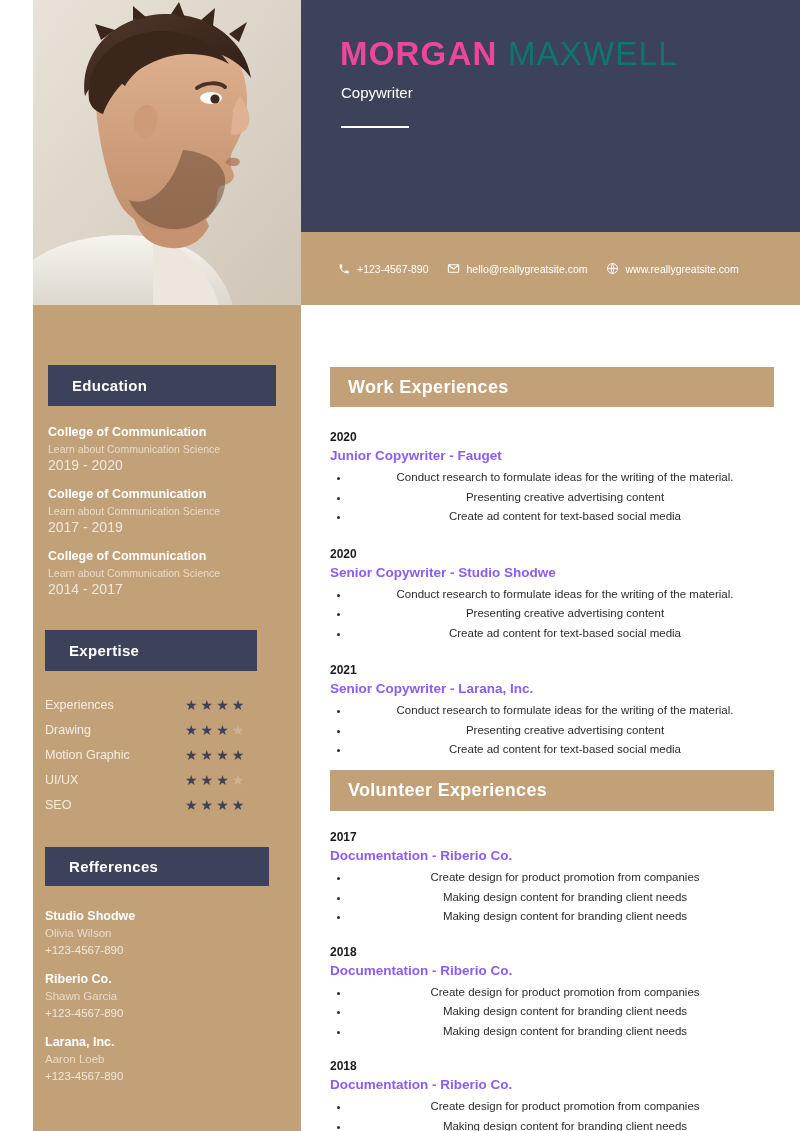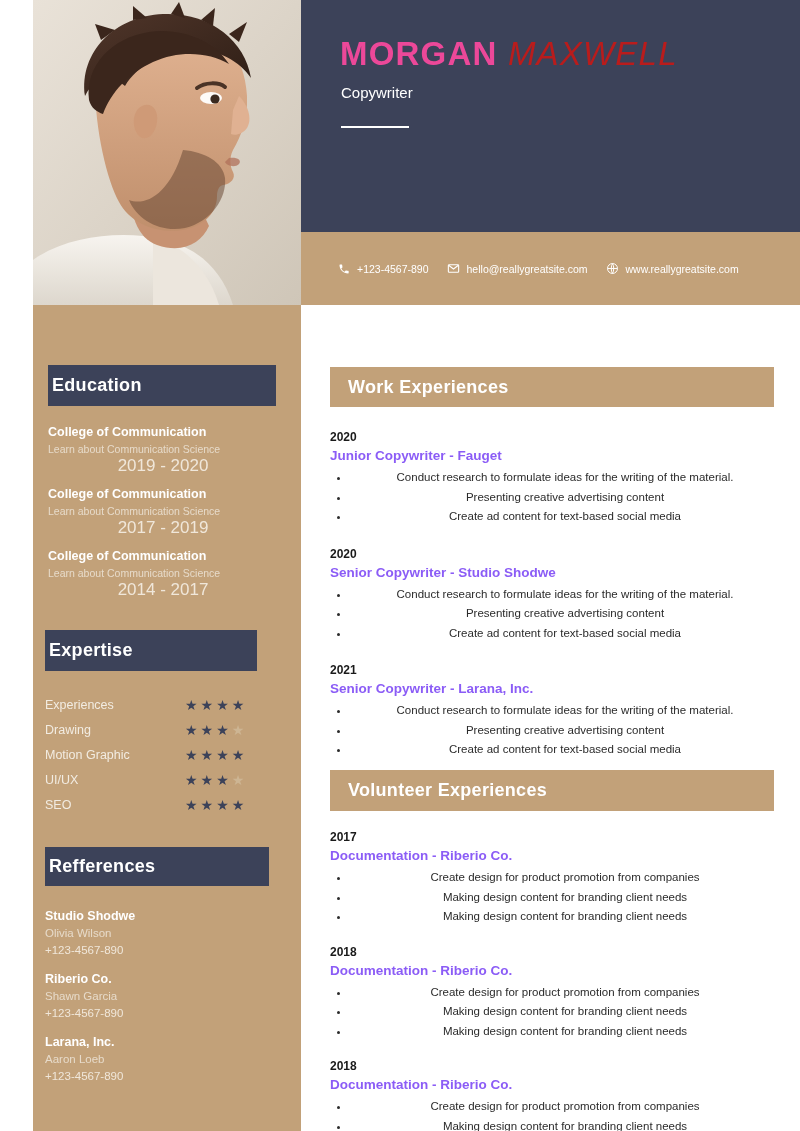--- a/index.html
+++ b/index.html
@@ -56,23 +56,22 @@
     left: 340px; top: 35px;
     font-size: 33px;
     letter-spacing: 1.2px;
     white-space: nowrap;
   }
   .name .first {
     color: #ec4899;
     font-weight: bold;
   }
   .name .last {
-    color: #b91c1c;
+    color: #0f766e;
     font-weight: normal;
-    font-style: italic;
   }
   .role {
     position: absolute;
     left: 341px; top: 84px;
     color: #ffffff;
     font-size: 15px;
   }
   .divider {
     position: absolute;
     left: 341px; top: 126px;
@@ -104,25 +103,25 @@
     font-size: 10.5px;
     white-space: nowrap;
   }
   .contact-item svg { display: block; }
 
   
   .side-heading {
     position: absolute;
     background: #3c4259;
     color: #ffffff;
-    font-size: 18px;
+    font-size: 15px;
     font-weight: bold;
     display: flex;
     align-items: center;
-    padding-left: 4px;
+    padding-left: 24px;
     letter-spacing: 0.3px;
   }
   #edu-head   { left: 48px; top: 365px; width: 228px; height: 41px; }
   #exp-head   { left: 45px; top: 630px; width: 212px; height: 41px; }
   #ref-head   { left: 45px; top: 847px; width: 224px; height: 39px; }
 
   .edu-list { position: absolute; left: 48px; top: 424px; width: 230px; }
   .edu-item { margin-bottom: 12px; }
   .edu-school {
     color: #ffffff;
@@ -130,23 +129,22 @@
     font-weight: bold;
     line-height: 17px;
   }
   .edu-desc {
     color: #e7dbca;
     font-size: 10.5px;
     line-height: 16px;
   }
   .edu-years {
     color: #f0e7da;
-    font-size: 17px;
+    font-size: 14px;
     line-height: 17px;
-    text-align: center;
   }
 
   
   .skill-list { position: absolute; left: 45px; top: 692px; width: 230px; }
   .skill-row {
     display: flex;
     align-items: center;
     height: 25px;
   }
   .skill-name {

